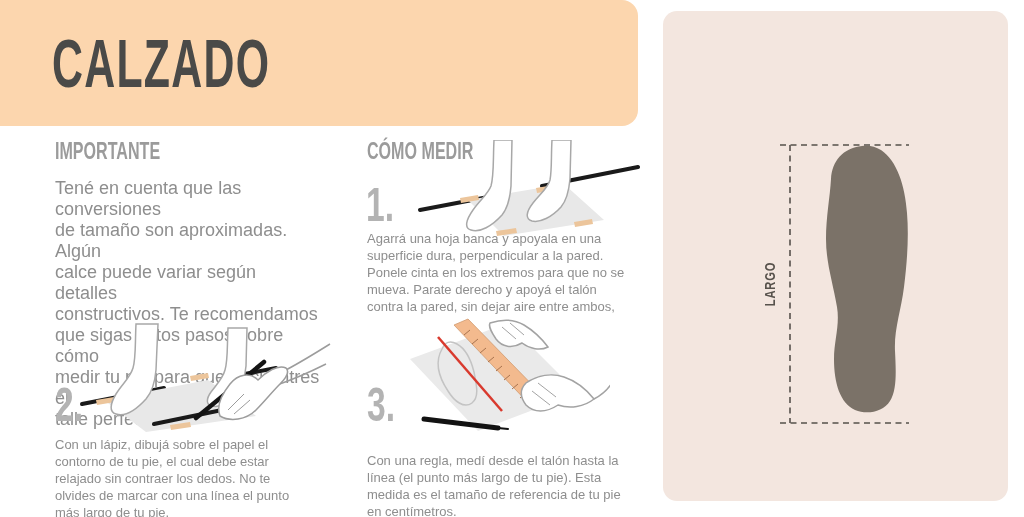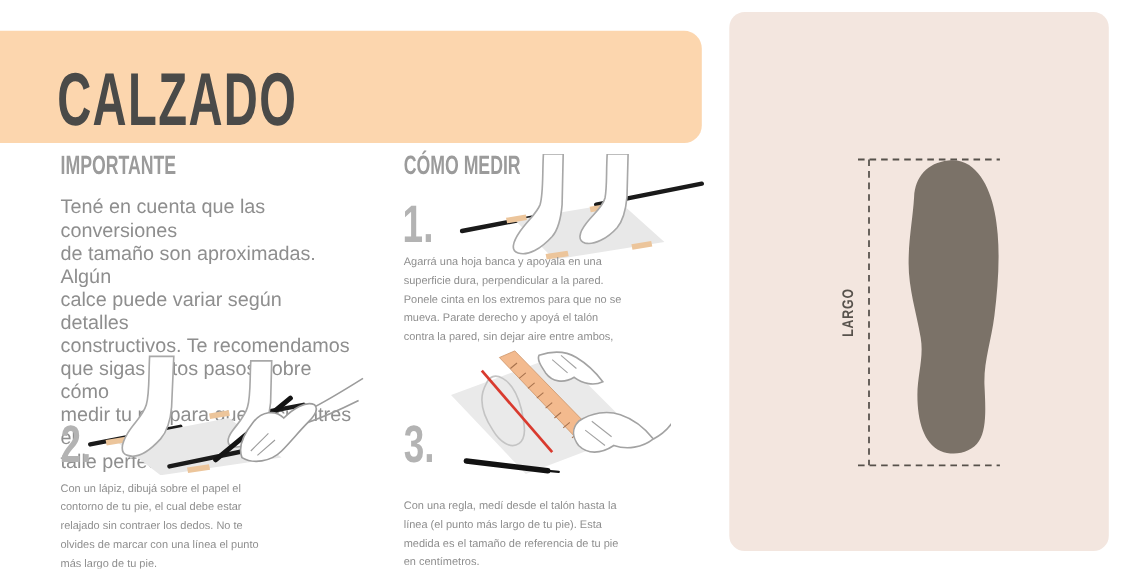--- a/index.html
+++ b/index.html
@@ -4,43 +4,43 @@
 <style>
   * { margin:0; padding:0; box-sizing:border-box; }
   html,body { background:#ffffff; }
   #stage {
     position:relative; width:1024px; height:517px;
     background:#ffffff; overflow:hidden;
     font-family:"Liberation Sans", sans-serif;
   }
   
   .banner {
-    position:absolute; left:0; top:10; width:638px; height:102px;
-    background:#fcd6ae; border-radius:0 16px 16px 0;margin-top:28px;
+    position:absolute; left:0; top:10; width:638px; height:126px;
+    background:#fcd6ae; border-radius:0 16px 16px 0;
   }
   .banner-title {
     position:absolute; left:52px; top:29px;
     font-size:68px; font-weight:bold; color:#4a4a48;
     letter-spacing:2px; line-height:1; white-space:nowrap;
     transform:scaleX(0.63); transform-origin:left top;
   }
   
   .sec-heading {
     position:absolute; font-size:24px; font-weight:bold; color:#9b9b9b;
     line-height:1; white-space:nowrap;
     transform:scaleX(0.67); transform-origin:left top;
   }
   #h-importante { left:55px; top:139px; }
   #h-como { left:367px; top:139px; }
   
   .para {
     position:absolute; color:#8e8e8e; white-space:pre-line;
   }
   #p-importante { left:55px; top:178px; width:268px; font-size:18px; line-height:21px; }
-  .step-text { font-size:10px; line-height:17px; width:276px; }
+  .step-text { font-size:13px; line-height:17px; width:276px; }
   #p-step1 { left:367px; top:230px; }
   #p-step2 { left:55px;  top:436px; }
   #p-step3 { left:367px; top:436px;margin-top:16px; }
   
   .step-num {
     position:absolute; font-size:48px; font-weight:bold; color:#b3b3b3;
     line-height:1; transform:scaleX(0.7); transform-origin:left top;
   }
   #n1 { left:366px; top:181px; }
   #n2 { left:55px;  top:381px; }

